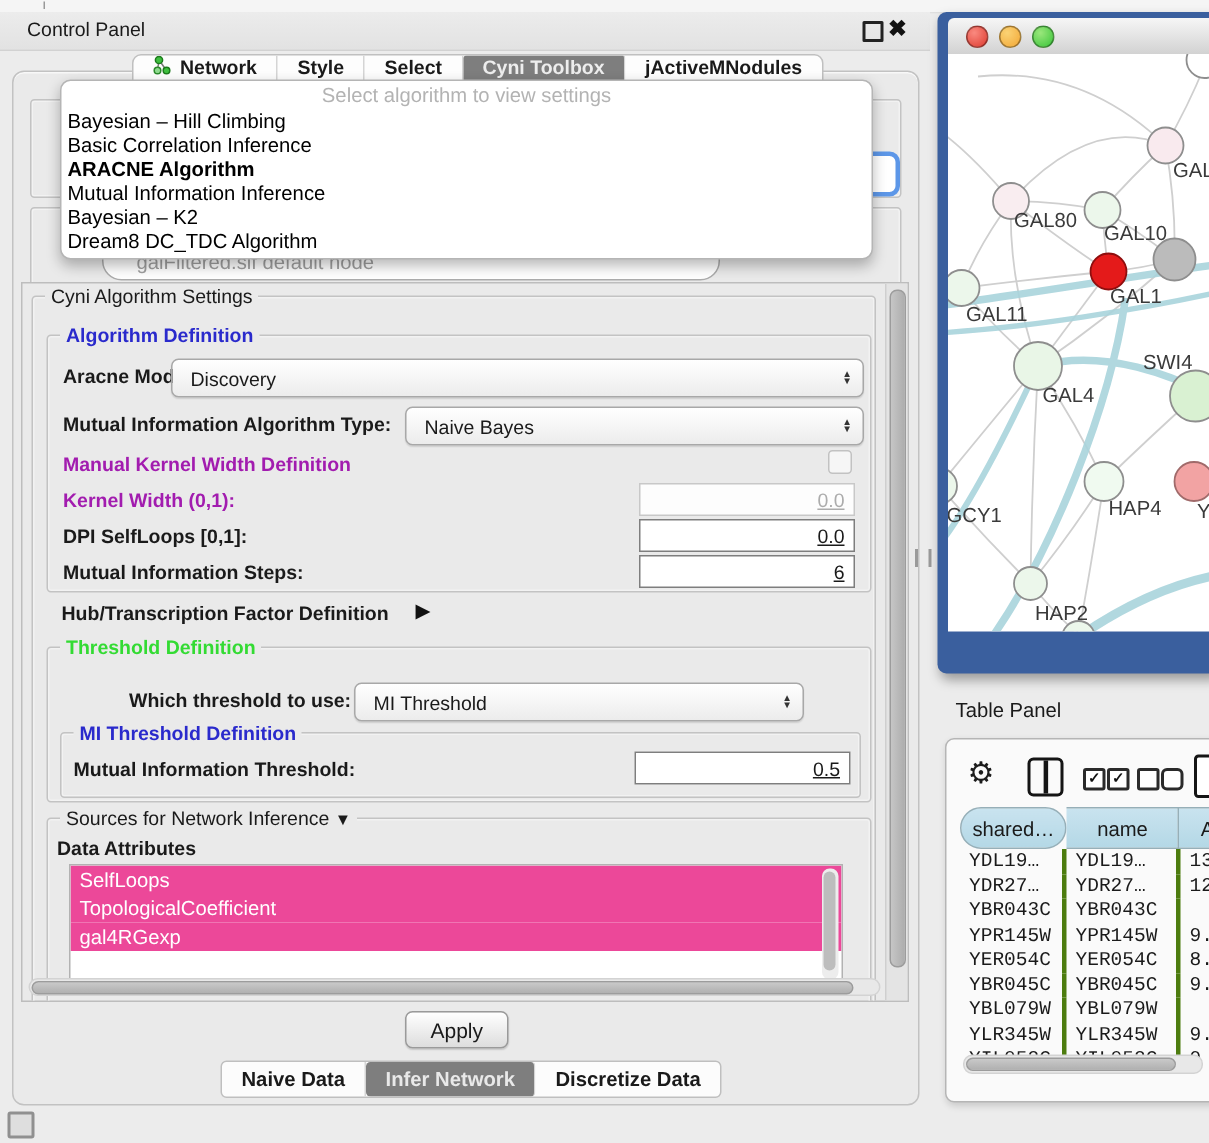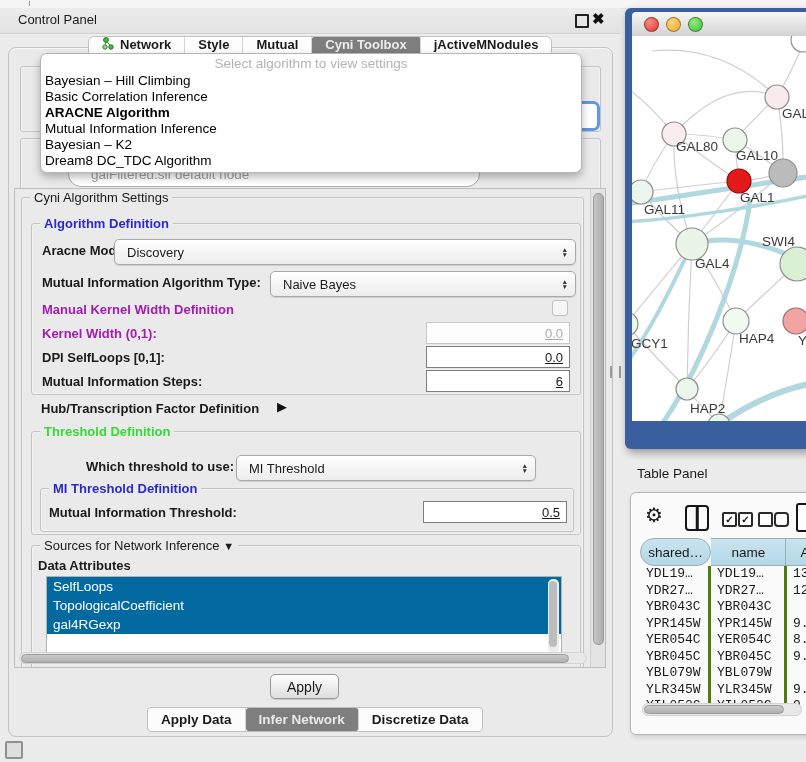--- a/index.html
+++ b/index.html
@@ -47,21 +47,21 @@
          justify-content:flex-end;padding:0 6px;font-size:13px;text-decoration:underline;}
   .field.dis{border-color:#C8C8C8;background:#FDFDFD;color:#ACACAC;}
   .chk{position:absolute;width:14px;height:14px;border:1px solid #C2C2C2;border-radius:3px;background:#F6F6F6;}
   
   .sb-track-v{position:absolute;background:#E4E4E4;border-left:1px solid #CFCFCF;}
   .sb-thumb{position:absolute;background:linear-gradient(90deg,#C6C6C6,#ADADAD);border:1px solid #9C9C9C;border-radius:5px;}
   .sb-thumb-h{position:absolute;background:linear-gradient(#C9C9C9,#B0B0B0);border:1px solid #9C9C9C;border-radius:5px;}
   .sb-track-h{position:absolute;background:#E8E8E8;border:1px solid #D3D3D3;border-radius:6px;}
   
   .attr-list{position:absolute;background:#FFF;border:1px solid #B2B2B2;overflow:hidden;}
-  .attr-item{height:19px;line-height:19px;background:#0369a1;color:#FFF;padding-left:6px;font-size:13.5px;}
+  .attr-item{height:19px;line-height:19px;background:#ec4899;color:#FFF;padding-left:6px;font-size:13.5px;}
   
   .pushbtn{position:absolute;border:1px solid #9A9A9A;border-radius:5px;background:linear-gradient(#FFFFFF,#DDDDDD);
            display:flex;align-items:center;justify-content:center;font-size:14px;box-shadow:0 1px 1px rgba(0,0,0,.15);}
   .bottom-tabs{position:absolute;display:flex;background:#FCFCFC;border:1px solid #BFBFBF;border-radius:4px;
                height:23px;overflow:hidden;}
   .btab{display:flex;align-items:center;padding:0 13px;font-weight:bold;font-size:13.5px;border-right:1px solid #D5D5D5;}
   .btab:last-child{border-right:none;}
   .btab.sel{background:#7E7E7E;color:#E9E9E9;border-radius:3px;}
   
   .net-win{left:625px;top:8px;width:185px;height:441px;background:#3A5F9E;border-radius:6px 0 0 6px;
@@ -117,21 +117,21 @@
           <circle cx="3" cy="10" r="2.2" fill="#8FDB8F" stroke="#2C8A2C"></circle>
           <circle cx="9" cy="10" r="2.2" fill="#3FBF3F" stroke="#1C7A1C"></circle>
         </svg>
       </span>
       <span>Network</span>
     </div>
     <div class="tab">
         <span>Style</span>
       </div>
     <div class="tab">
-        <span>Mutual</span>
+        <span>Select</span>
       </div>
     <div class="tab sel">
         <span>Cyni Toolbox</span>
       </div>
     <div class="tab">
         <span>jActiveMNodules</span>
       </div>
   </div>
 
   <div class="abs gbox" style="left:20px;top:66px;width:579px;height:64px;background:#EAEAEA;"></div>
@@ -223,21 +223,21 @@
       <div class="sb-thumb" style="left:1.5px;top:4px;width:9px;height:450px;"></div>
     </div>
     <div class="sb-track-h" style="left:4px;bottom:3px;width:566px;height:10px;">
       <div class="sb-thumb-h" style="left:1px;top:0.5px;width:546px;height:7px;"></div>
     </div>
   </div>
 
   <div class="pushbtn" style="left:270px;top:674px;width:67px;height:23px;">Apply</div>
 
   <div class="bottom-tabs" style="left:147px;top:707px;">
-    <div class="btab">Apply Data</div>
+    <div class="btab">Naive Data</div>
     <div class="btab sel">Infer Network</div>
     <div class="btab">Discretize Data</div>
   </div>
 
   <div class="abs corner-icon"></div>
 
   <div class="abs divider-grip"></div>
 
   <div class="abs net-win">
     <div class="net-titlebar">

